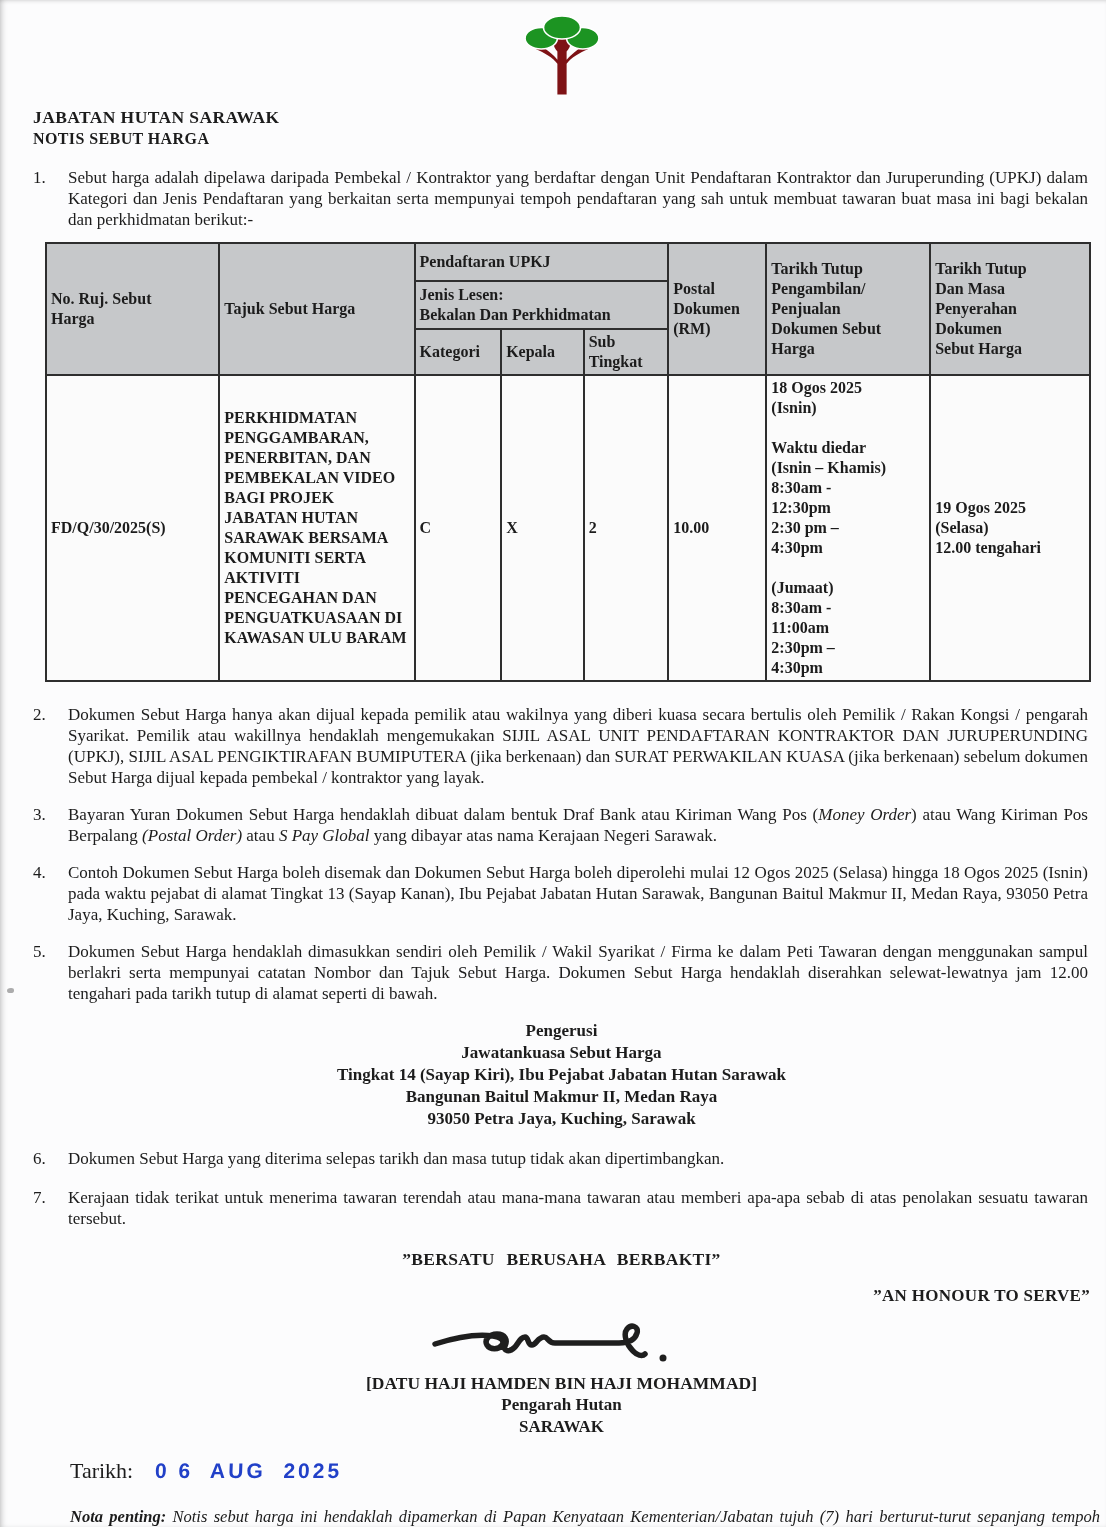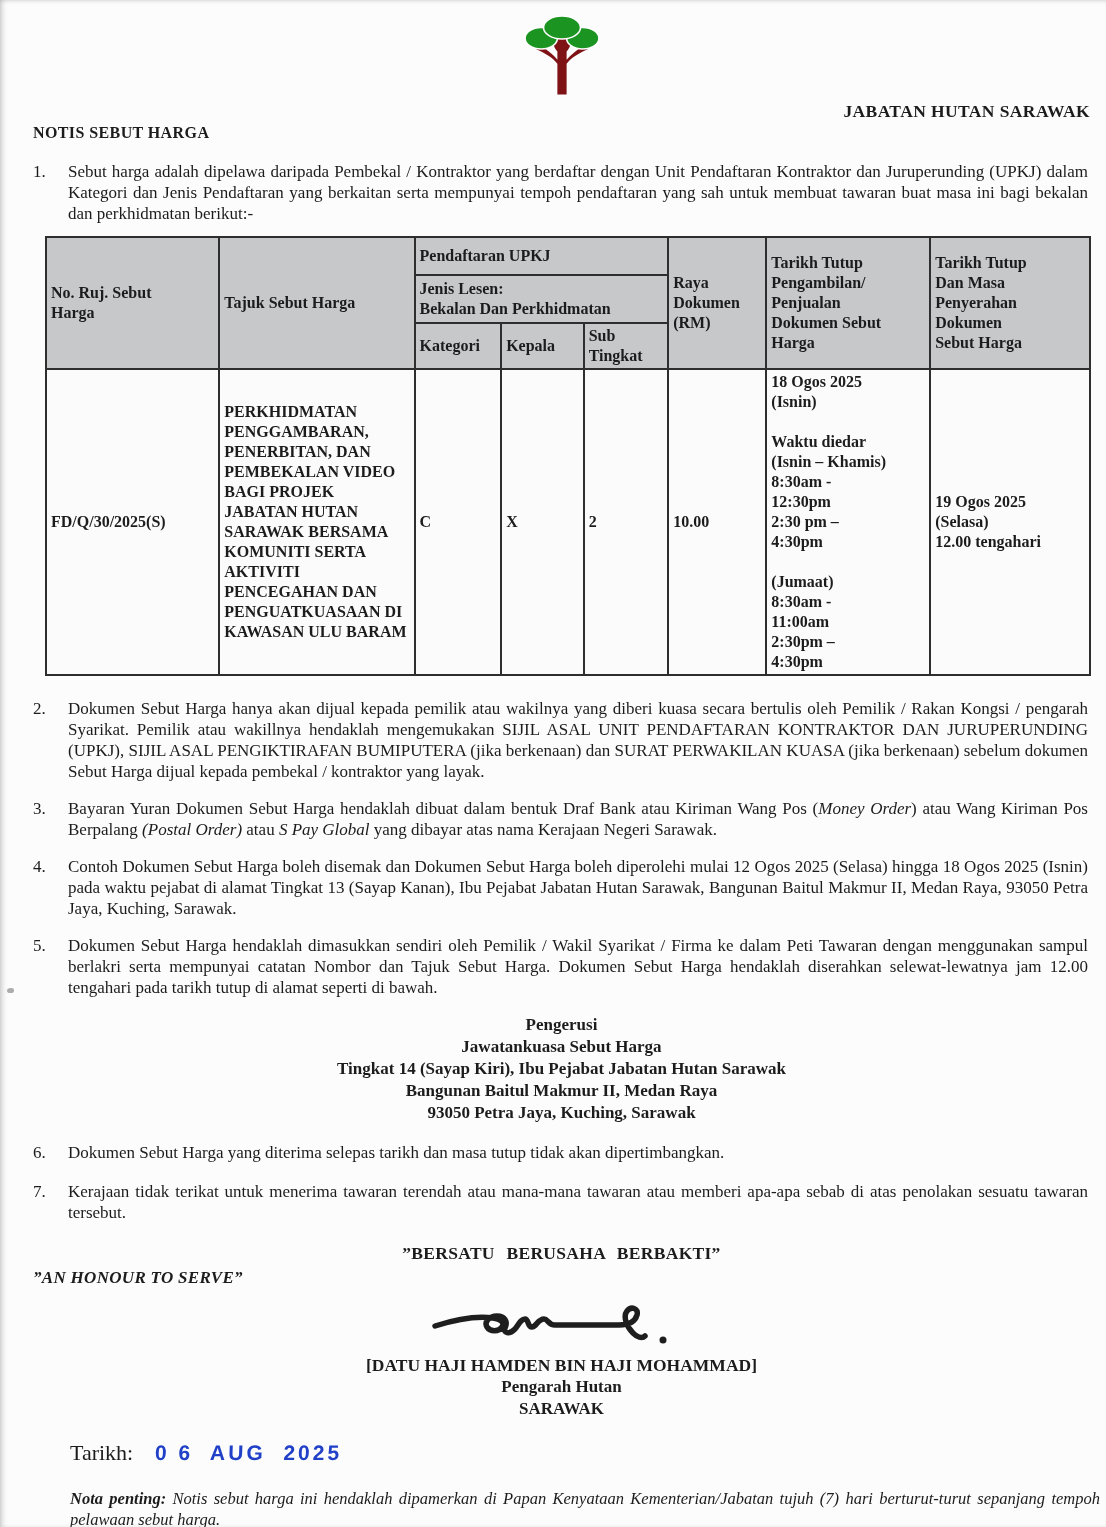--- a/index.html
+++ b/index.html
@@ -13,21 +13,21 @@
     overflow:hidden;
     box-shadow:inset 4px 0 6px -3px rgba(0,0,0,.25), inset 0 3px 5px -3px rgba(0,0,0,.15);
   }
   .inner{padding:14px 16px 0 33px;}
   
   .speck{position:absolute;left:7px;top:988px;width:7px;height:5px;background:#8a8a8a;border-radius:60% 40% 50% 50%;opacity:.7;}
 
   
   .logo-wrap{text-align:center;margin-top:2px;}
   .logo-svg{width:88px;height:80px;display:inline-block;}
-  .org-title{text-align:right;font-weight:700;font-size:17.5px;letter-spacing:.4px;line-height:21px;margin-top:1px;}
+  .org-title{text-align:left;font-weight:700;font-size:17.5px;letter-spacing:.4px;line-height:21px;margin-top:7px;}
   .doc-title{font-weight:700;font-size:16px;letter-spacing:.4px;line-height:21px;}
 
   
   .item{display:flex;margin-top:16px;}
   .item .num{flex:0 0 35px;font-size:17px;line-height:21px;}
   .item .itxt{flex:1;margin:0;font-size:17px;line-height:21px;text-align:justify;padding-right:2px;}
   .b{font-weight:400;}
   .i{font-style:italic;}
 
   
@@ -45,21 +45,21 @@
   tr.hrow1 th{height:32px;}
   tr.hrow2 th{height:42px;}
   tr.hrow3 th{height:38px;}
   tbody tr{height:290px;}
 
   
   .address{ text-align:center;font-weight:700;font-size:17px;line-height:22px;margin-top:16px;white-space:pre-line;}
 
   
   .motto1{text-align:center;font-weight:700;font-size:17.5px;margin-top:20px;word-spacing:7px;letter-spacing:.3px;}
-  .motto2{text-align:left;font-weight:700;font-style:italic;font-size:17px;margin-top:4px;letter-spacing:.3px;}
+  .motto2{text-align:right;font-weight:700;font-size:17px;margin-top:16px;letter-spacing:.3px;}
 
   
   .sig-wrap{text-align:center;margin-top:6px;height:60px;}
   .sig-svg{width:270px;height:58px;}
   .sig-name{text-align:center;font-weight:700;font-size:17.5px;line-height:22px;}
   .sig-role{text-align:center;font-weight:700;font-size:17px;line-height:22px;}
   .sig-org{text-align:center;font-weight:700;font-size:17px;line-height:22px;}
 
   
   .date-row{display:flex;align-items:baseline;margin:20px 0 0 37px;}
@@ -108,21 +108,21 @@
           <col style="width:9.4%">
           <col style="width:15.7%">
           <col style="width:15.3%">
       </colgroup>
       <thead>
         <tr class="hrow1">
           <th rowspan="3">No. Ruj. Sebut
 Harga</th>
           <th rowspan="3">Tajuk Sebut Harga</th>
           <th colspan="3">Pendaftaran UPKJ</th>
-          <th rowspan="3">Raya
+          <th rowspan="3">Postal
 Dokumen
 (RM)</th>
           <th rowspan="3">Tarikh Tutup
 Pengambilan/
 Penjualan
 Dokumen Sebut
 Harga</th>
           <th rowspan="3">Tarikh Tutup
 Dan Masa
 Penyerahan

